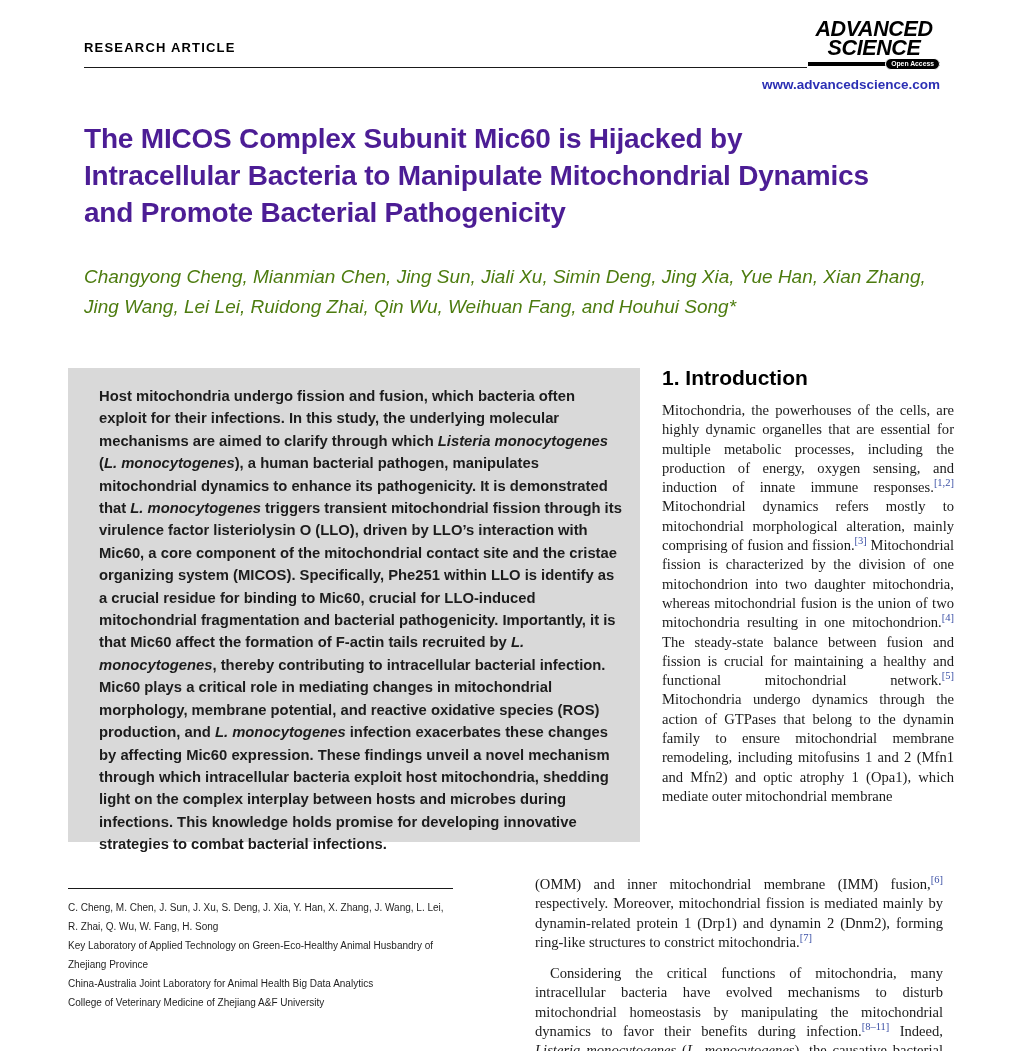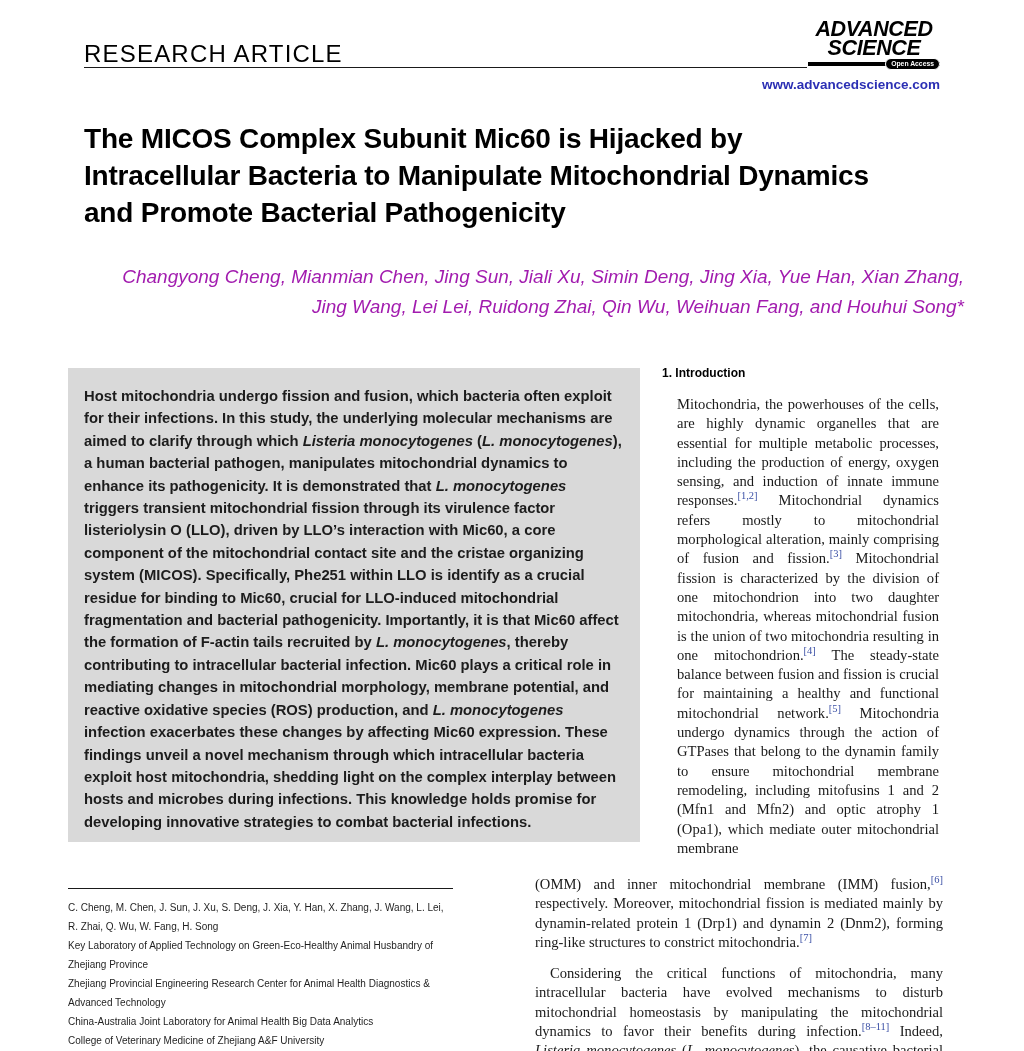--- a/index.html
+++ b/index.html
@@ -4,21 +4,21 @@
 <style>
   html,body{margin:0;padding:0;background:#ffffff;}
   body{
     width:1024px;height:1051px;position:relative;overflow:hidden;
     font-family:"Liberation Sans",sans-serif;color:#111;
     -webkit-font-smoothing:antialiased;
   }
   
   .kicker{
     position:absolute;left:84px;top:40px;
-    font-size:24px;font-weight:400;letter-spacing:1.2px;color:#000;
+    font-size:13px;font-weight:700;letter-spacing:1.2px;color:#000;
   }
   .header-rule{
     position:absolute;left:84px;top:67px;width:723px;height:1px;background:#1a1a1a;
   }
   .logo{
     position:absolute;right:84px;top:20px;width:132px;text-align:center;
   }
   .logo-line{
     font-style:italic;font-weight:900;color:#000;
     font-size:21.5px;line-height:19px;letter-spacing:-0.4px;
@@ -32,47 +32,47 @@
     font-size:6.8px;line-height:10px;padding:0 5px;font-weight:700;
   }
   .site-url{
     position:absolute;right:84px;top:77px;
     font-size:13.5px;font-weight:700;color:var(--url-blue,#2b2fb4);
     text-decoration:none;
   }
   
   .paper-title{
     position:absolute;left:84px;top:120px;width:790px;
-    font-size:28px;font-weight:700;line-height:37px;color:#000000;
+    font-size:28px;font-weight:700;line-height:37px;color:#4c1d95;
     letter-spacing:-0.2px;
   }
   .paper-authors{
     position:absolute;left:84px;top:262px;width:880px;
-    font-size:19px;font-style:italic;line-height:30px;color:#a21caf;text-align:right;
+    font-size:19px;font-style:italic;line-height:30px;color:#4d7c0f;
   }
   
   .abstract-box{
     position:absolute;left:68px;top:368px;width:572px;height:474px;
     background:var(--box-gray,#d9d9d9);box-sizing:border-box;
-    padding:17px 16px 0 16px;
+    padding:17px 16px 0 31px;
   }
   .abstract-text{
     font-size:14.8px;font-weight:700;line-height:22.4px;color:#1c1c1c;
   }
   
   .intro-col{
     position:absolute;left:662px;top:366px;width:292px;
   }
   .section-heading{
-    font-size:12px;font-weight:700;color:#000;margin:0 0 11px 0;
+    font-size:21px;font-weight:700;color:#000;margin:0 0 11px 0;
   }
   .body-serif{
     font-family:"Liberation Serif",serif;
     font-size:14.6px;line-height:19.3px;color:#1a1a1a;
-    text-align:justify;margin:15px;
+    text-align:justify;margin:0;
   }
   .intro-wide{
     position:absolute;left:523px;top:863px;width:432px;
   }
   .intro-wide p{margin:12px;}
   .indent{text-indent:15px;}
   .cite{
     color:var(--cite-blue,#3a4fa5);
     font-size:0.72em;vertical-align:super;line-height:0;
     text-decoration:none;
@@ -115,16 +115,15 @@
 
 <div class="intro-wide">
   <p class="body-serif">(OMM) and inner mitochondrial membrane (IMM) fusion,<a class="cite" href="#">[6]</a> respectively. Moreover, mitochondrial fission is mediated mainly by dynamin-related protein 1 (Drp1) and dynamin 2 (Dnm2), forming ring-like structures to constrict mitochondria.<a class="cite" href="#">[7]</a></p>
   <p class="body-serif indent">Considering the critical functions of mitochondria, many intracellular bacteria have evolved mechanisms to disturb mitochondrial homeostasis by manipulating the mitochondrial dynamics to favor their benefits during infection.<a class="cite" href="#">[8–11]</a> Indeed, <i>Listeria monocytogenes</i> (<i>L. monocytogenes</i>), the causative bacterial pathogen of human listeriosis,<a class="cite" href="#">[12]</a> can interfere with mitochondrial dynamics</p>
 </div>
 
 <div class="footnote">
   <div class="footnote-rule"></div>
   <div class="footnote-line">C. Cheng, M. Chen, J. Sun, J. Xu, S. Deng, J. Xia, Y. Han, X. Zhang, J. Wang, L. Lei, R. Zhai, Q. Wu, W. Fang, H. Song</div>
   <div class="footnote-line">Key Laboratory of Applied Technology on Green-Eco-Healthy Animal Husbandry of Zhejiang Province</div>
-  <div class="footnote-line">Zhejiang Provincial Engineering Research Center for Animal Health Diagnostics &amp; Advanced Technology</div>
   <div class="footnote-line">China-Australia Joint Laboratory for Animal Health Big Data Analytics</div>
   <div class="footnote-line">College of Veterinary Medicine of Zhejiang A&amp;F University</div>
 </div>
 
 </body></html>

